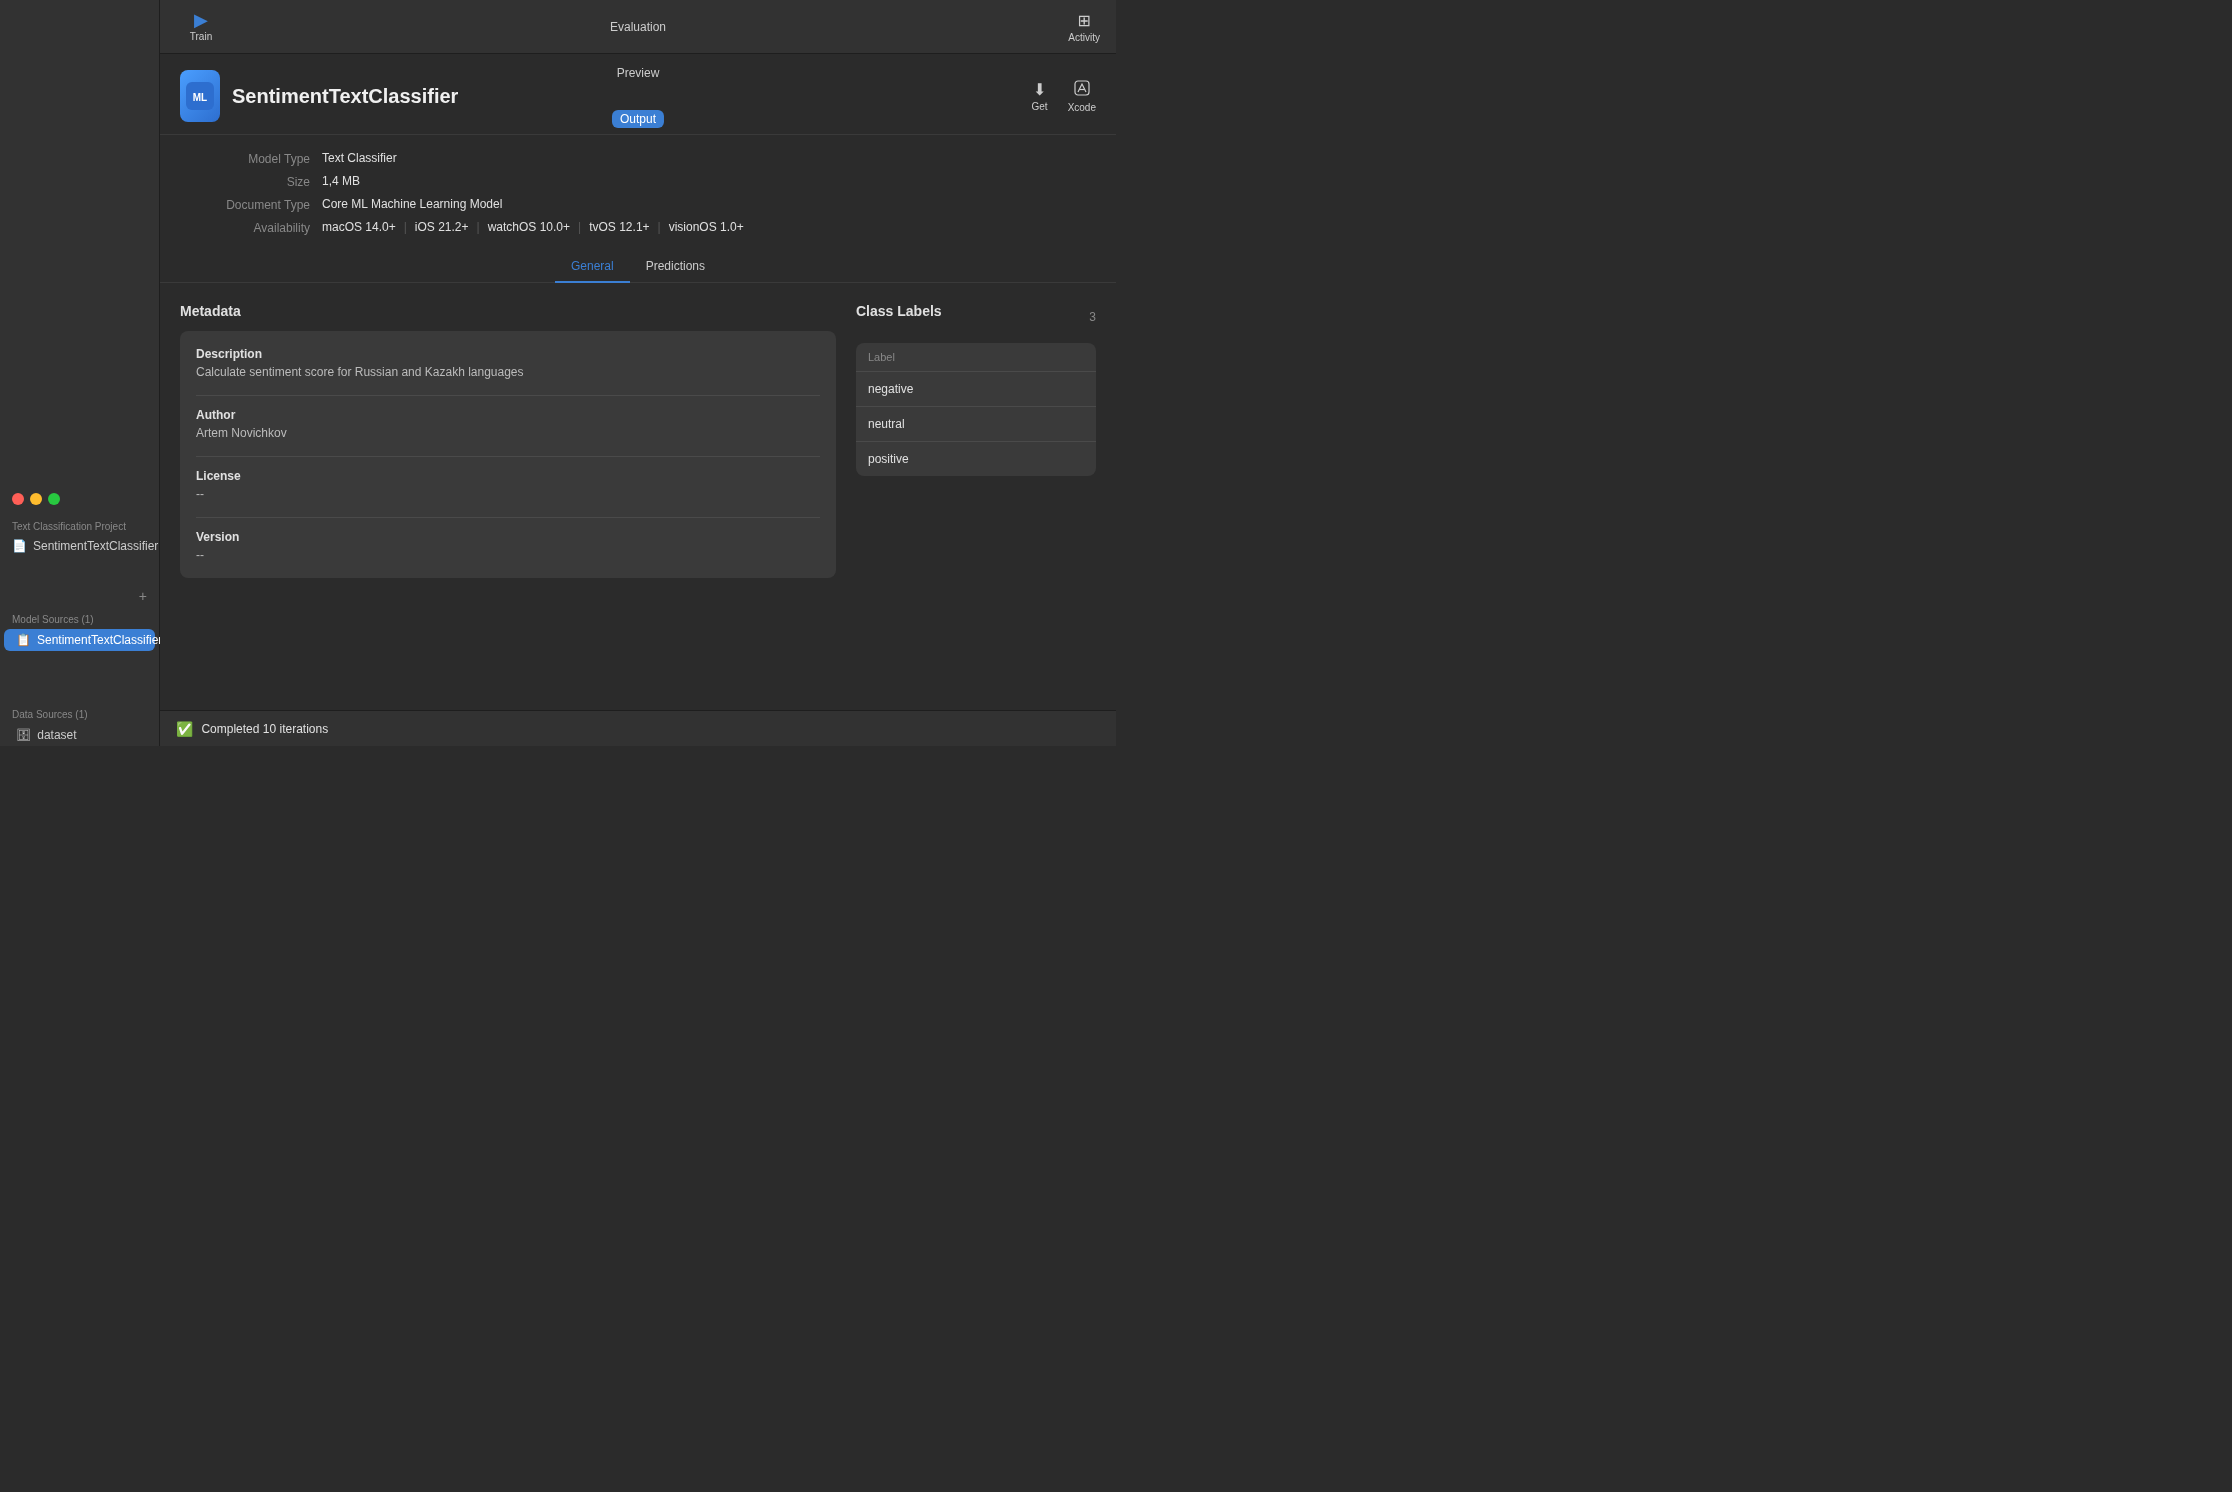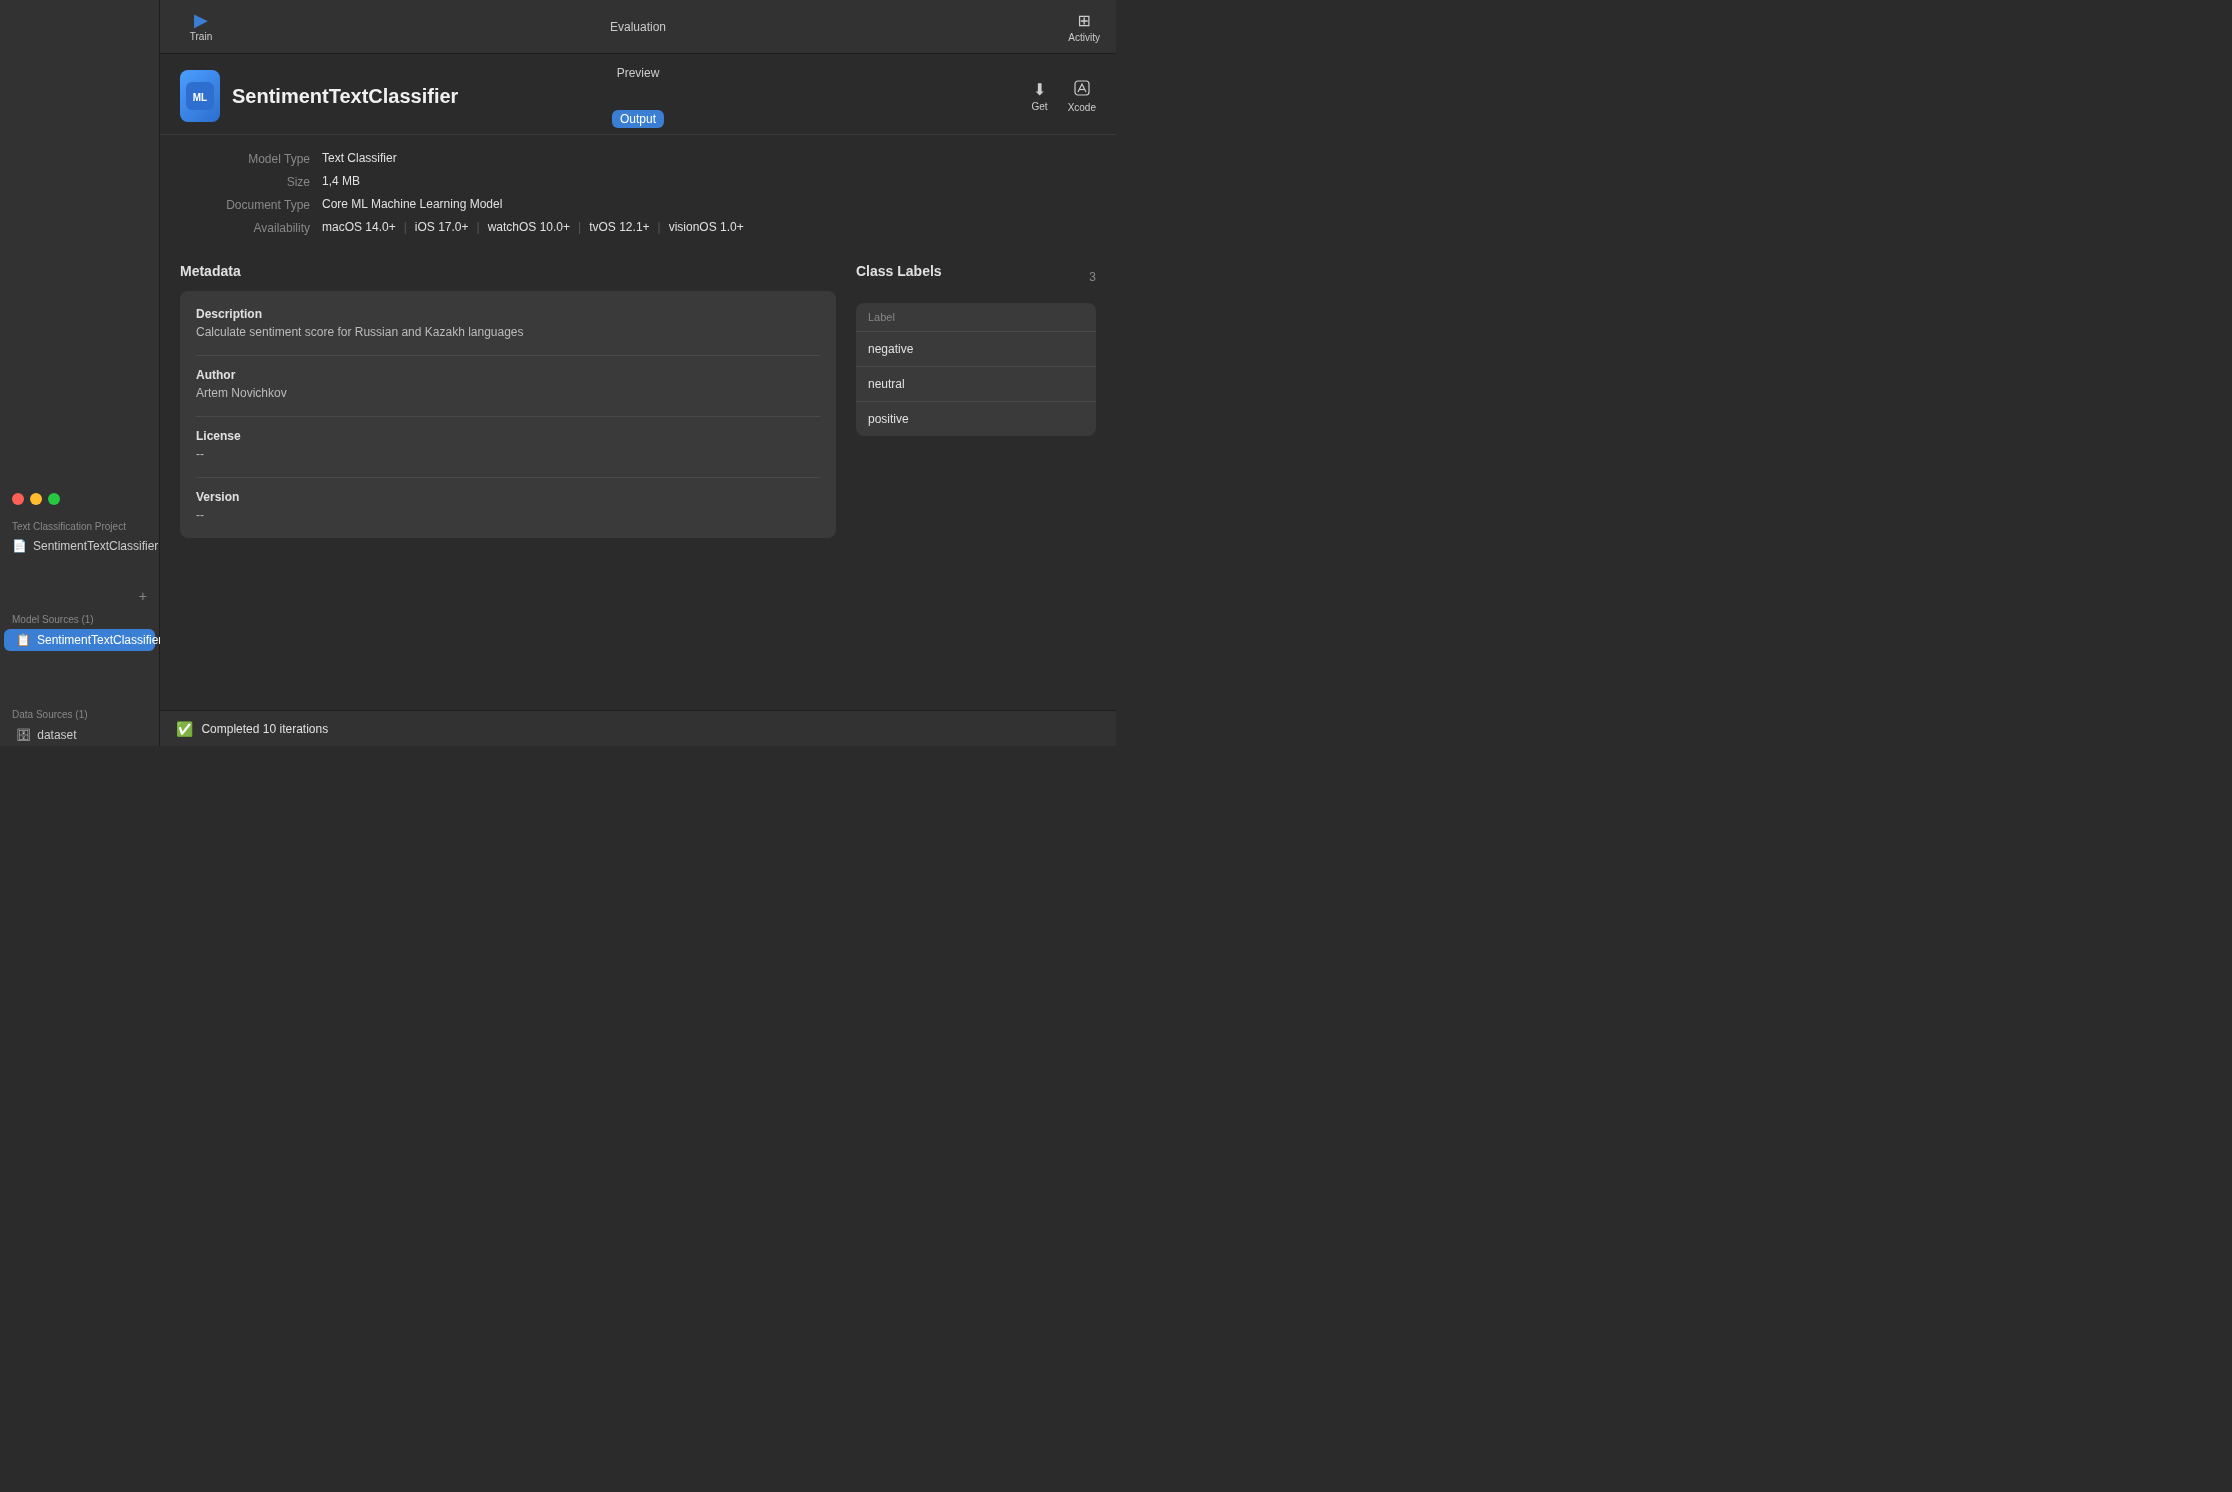--- a/index.html
+++ b/index.html
@@ -542,32 +542,36 @@
         <div class="model-info-row">
           <span class="info-key">Document Type</span>
           <span class="info-value">Core ML Machine Learning Model</span>
         </div>
         <div class="model-info-row">
           <span class="info-key">Availability</span>
           <span class="info-value">
             <span class="availability-badges">
               <span>macOS 14.0+</span>
               <span class="sep">|</span>
-              <span>iOS 17.0+</span>
+              <span>iOS 21.2+</span>
               <span class="sep">|</span>
               <span>watchOS 10.0+</span>
               <span class="sep">|</span>
               <span>tvOS 12.1+</span>
               <span class="sep">|</span>
               <span>visionOS 1.0+</span>
             </span>
           </span>
         </div>
       </div>
 
+      <div class="content-tabs">
+        <span class="content-tab active">General</span>
+        <span class="content-tab">Predictions</span>
+      </div>
 
       <div class="two-col">
 
         <div class="col-left">
           <div class="section-title">Metadata</div>
           <div class="metadata-box">
             <div class="metadata-field">
               <div class="field-label">Description</div>
               <div class="field-value">Calculate sentiment score for Russian and Kazakh languages</div>
             </div>

